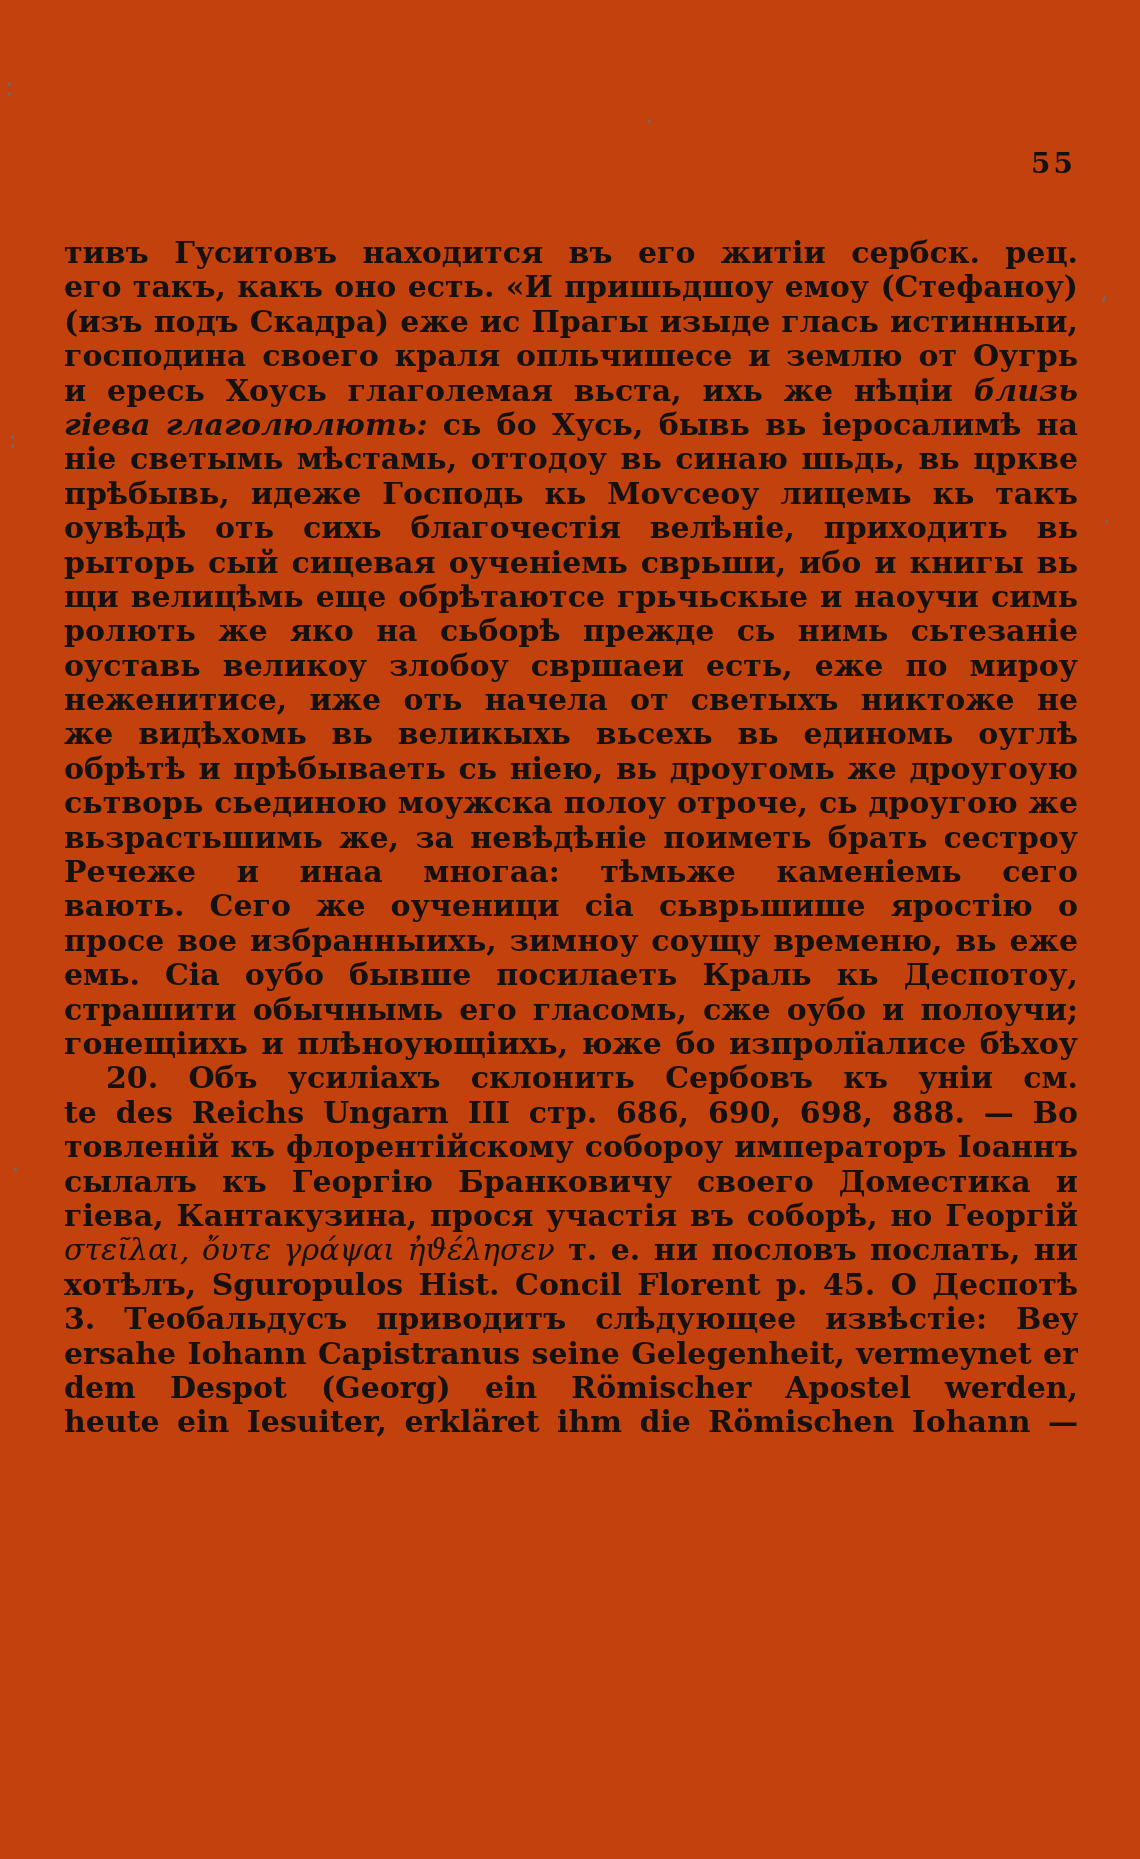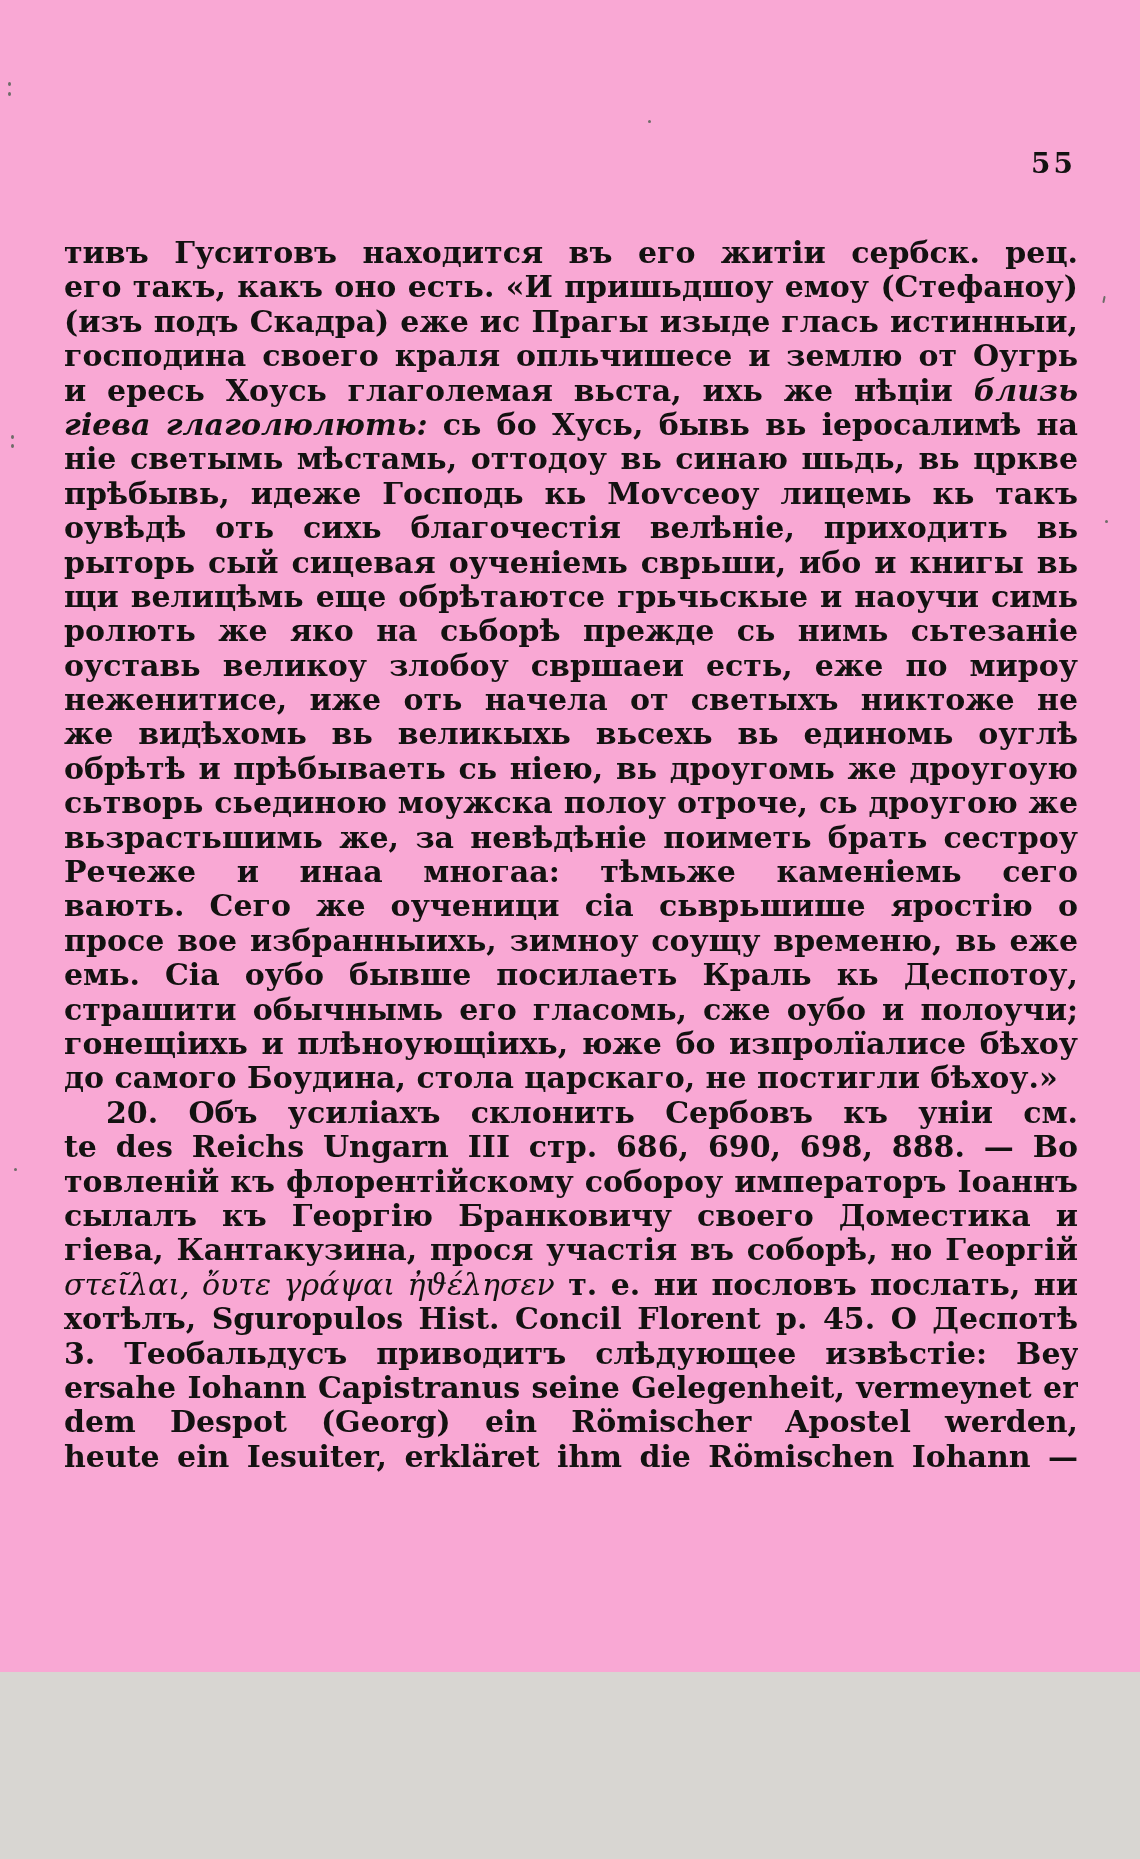--- a/index.html
+++ b/index.html
@@ -1,19 +1,19 @@
 <!DOCTYPE html>
 <html><head>
 <meta charset="utf-8">
 <style>
   html,body{margin:0;padding:0;background:#d8d6d2;}
   .page{
     position:relative;
-    width:1140px;height:1672px;
-    background:#f9a8d4;
+    width:1140px;height:1859px;
+    background:#c2410c;
     overflow:hidden;
     font-family:"DejaVu Serif", serif;
     color:#131211;
   }
   .pagenum{
     position:absolute;top:147px;left:1031px;
     font-size:28px;font-weight:bold;letter-spacing:3px;
   }
   .text{
     position:absolute;left:64px;top:236px;width:1014px;
@@ -56,21 +56,20 @@
         <div class="line"><span class="rm">же видѣхомь вь великыхь вьсехь вь единомь оуглѣ единоу сироу</span></div>
         <div class="line"><span class="rm">обрѣтѣ и прѣбываеть сь ніею, вь дроугомь же дроугоую и</span></div>
         <div class="line"><span class="rm">сьтворь сьединою моужска полоу отроче, сь дроугою же женское,</span></div>
         <div class="line"><span class="rm">вьзрастьшимь же, за невѣдѣніе поиметь брать сестроу свою вь женоу.</span></div>
         <div class="line"><span class="rm">Речеже и инаа многаа: тѣмьже каменіемь сего побивають и сьжи-</span></div>
         <div class="line"><span class="rm">вають. Сего же оученици сіа сьврьшише яростію о оучители сво-</span></div>
         <div class="line"><span class="rm">просе вое избранныихь, зимноу соущу временю, вь еже сихь оу-</span></div>
         <div class="line"><span class="rm">емь. Сіа оубо бывше посилаеть Краль кь Деспотоу, малоую честь</span></div>
         <div class="line"><span class="rm">страшити обычнымь его гласомь, сже оубо и полоучи; вьзопетише</span></div>
         <div class="line"><span class="rm">гонещіихь и плѣноующіихь, юже бо изпролїалисе бѣхоу и вь малѣ</span></div>
-        <div class="line end"><span class="rm">до самого Боудина, стола царскаго, не постигли бѣхоу.»</span></div>
       </div>
     <div>
         <div class="line ind"><span class="rm">20. Объ усиліахъ склонить Сербовъ къ уніи см. Gebhardi, Geschich-</span></div>
         <div class="line"><span class="rm">te des Reichs Ungarn III стр. 686, 690, 698, 888. — Во время приго-</span></div>
         <div class="line"><span class="rm">товленій къ флорентійскому собороу императоръ Іоаннъ Палеологъ по-</span></div>
         <div class="line"><span class="rm">сылалъ къ Георгію Бранковичу своего Доместика и родственника Геор-</span></div>
         <div class="line"><span class="rm">гіева, Кантакузина, прося участія въ соборѣ, но Георгій </span><span class="gk">ὄυτε πρέσβυν</span></div>
         <div class="line"><span class="gk">στεῖλαι, ὄυτε γράψαι ἠϑέλησεν</span><span class="rm"> т. е. ни пословъ послать, ни писать не</span></div>
         <div class="line"><span class="rm">хотѣлъ, Sguropulos Hist. Concil Florent p. 45. О Деспотѣ Георгіѣ</span></div>
         <div class="line"><span class="rm">3. Теобальдусъ приводитъ слѣдующее извѣстіе: Bey dieser Unruhe</span></div>

